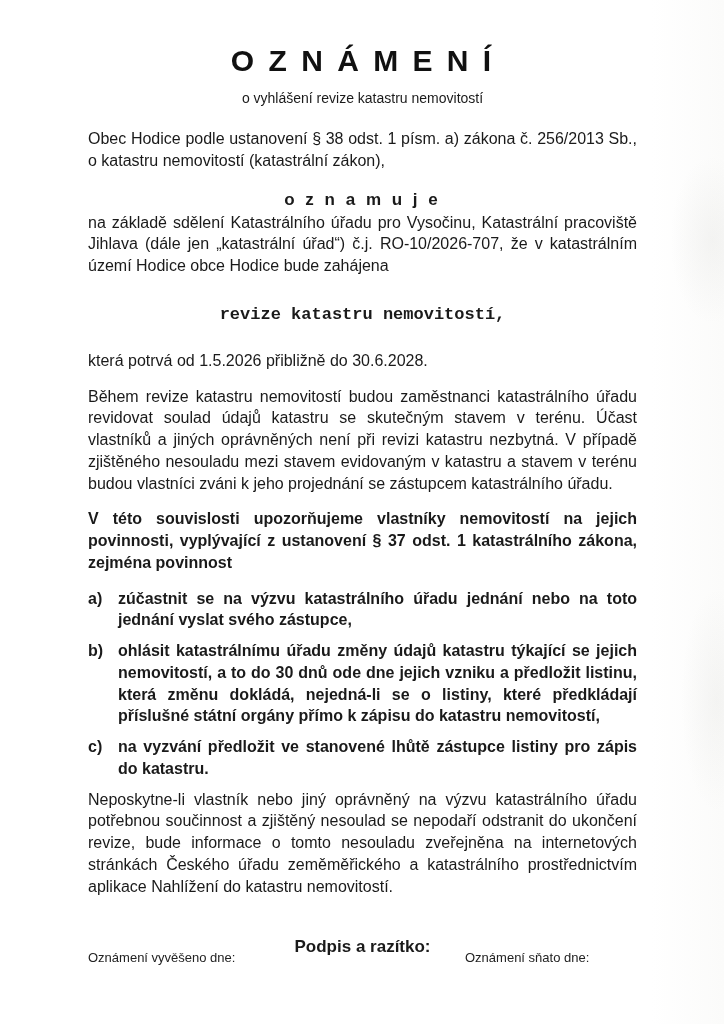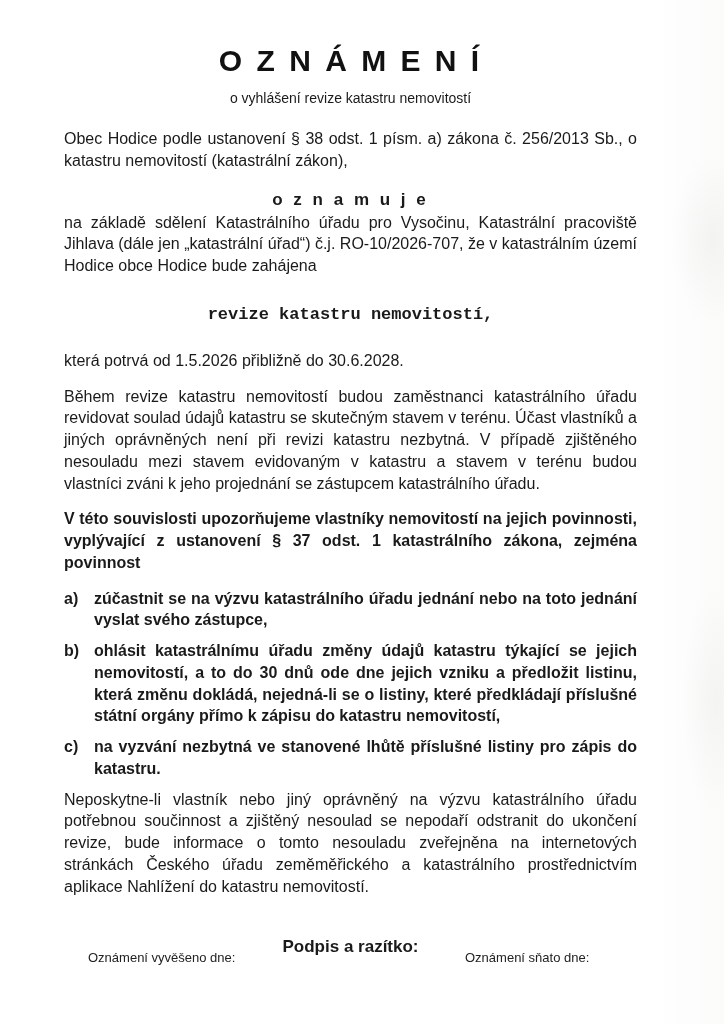--- a/index.html
+++ b/index.html
@@ -5,21 +5,21 @@
   html, body {
     margin: 0;
     padding: 0;
     background: #ffffff;
   }
   .page {
     position: relative;
     width: 724px;
     height: 1024px;
     box-sizing: border-box;
-    padding: 44px 87px 0 64px;
+    padding: 44px 87px 0 88px;
     background:
       radial-gradient(ellipse 60px 120px at 712px 240px, rgba(140,140,130,0.08), rgba(0,0,0,0) 70%),
       radial-gradient(ellipse 50px 160px at 716px 700px, rgba(140,140,130,0.07), rgba(0,0,0,0) 70%),
       linear-gradient(to right, #ffffff 90%, #fbfbfa 100%);
     font-family: "Liberation Sans", "DejaVu Sans", sans-serif;
     color: #1a1a1a;
     overflow: hidden;
   }
   .doc-title {
     margin: 0 0 12px 0;
@@ -120,21 +120,21 @@
       <span class="obligation-text">zúčastnit se na výzvu katastrálního úřadu jednání nebo na toto jednání vyslat svého zástupce,</span>
     </div>
 
     <div class="obligation-item">
       <span class="obligation-marker">b)</span>
       <span class="obligation-text">ohlásit katastrálnímu úřadu změny údajů katastru týkající se jejich nemovitostí, a to do 30 dnů ode dne jejich vzniku a předložit listinu, která změnu dokládá, nejedná-li se o listiny, které předkládají příslušné státní orgány přímo k zápisu do katastru nemovitostí,</span>
     </div>
 
     <div class="obligation-item">
       <span class="obligation-marker">c)</span>
-      <span class="obligation-text">na vyzvání nezbytná ve stanovené lhůtě příslušné listiny pro zápis do katastru.</span>
+      <span class="obligation-text">na vyzvání předložit ve stanovené lhůtě zástupce listiny pro zápis do katastru.</span>
     </div>
 
   </div>
 
   <p class="body just">Neposkytne-li vlastník nebo jiný oprávněný na výzvu katastrálního úřadu potřebnou součinnost a zjištěný nesoulad se nepodaří odstranit do ukončení revize, bude informace o tomto nesouladu zveřejněna na internetových stránkách Českého úřadu zeměměřického a katastrálního prostřednictvím aplikace Nahlížení do katastru nemovitostí.</p>
 
   <div class="signature-heading">Podpis a razítko:</div>
 
   <div class="footer-row">
     <span class="footer-left">Oznámení vyvěšeno dne:</span>

